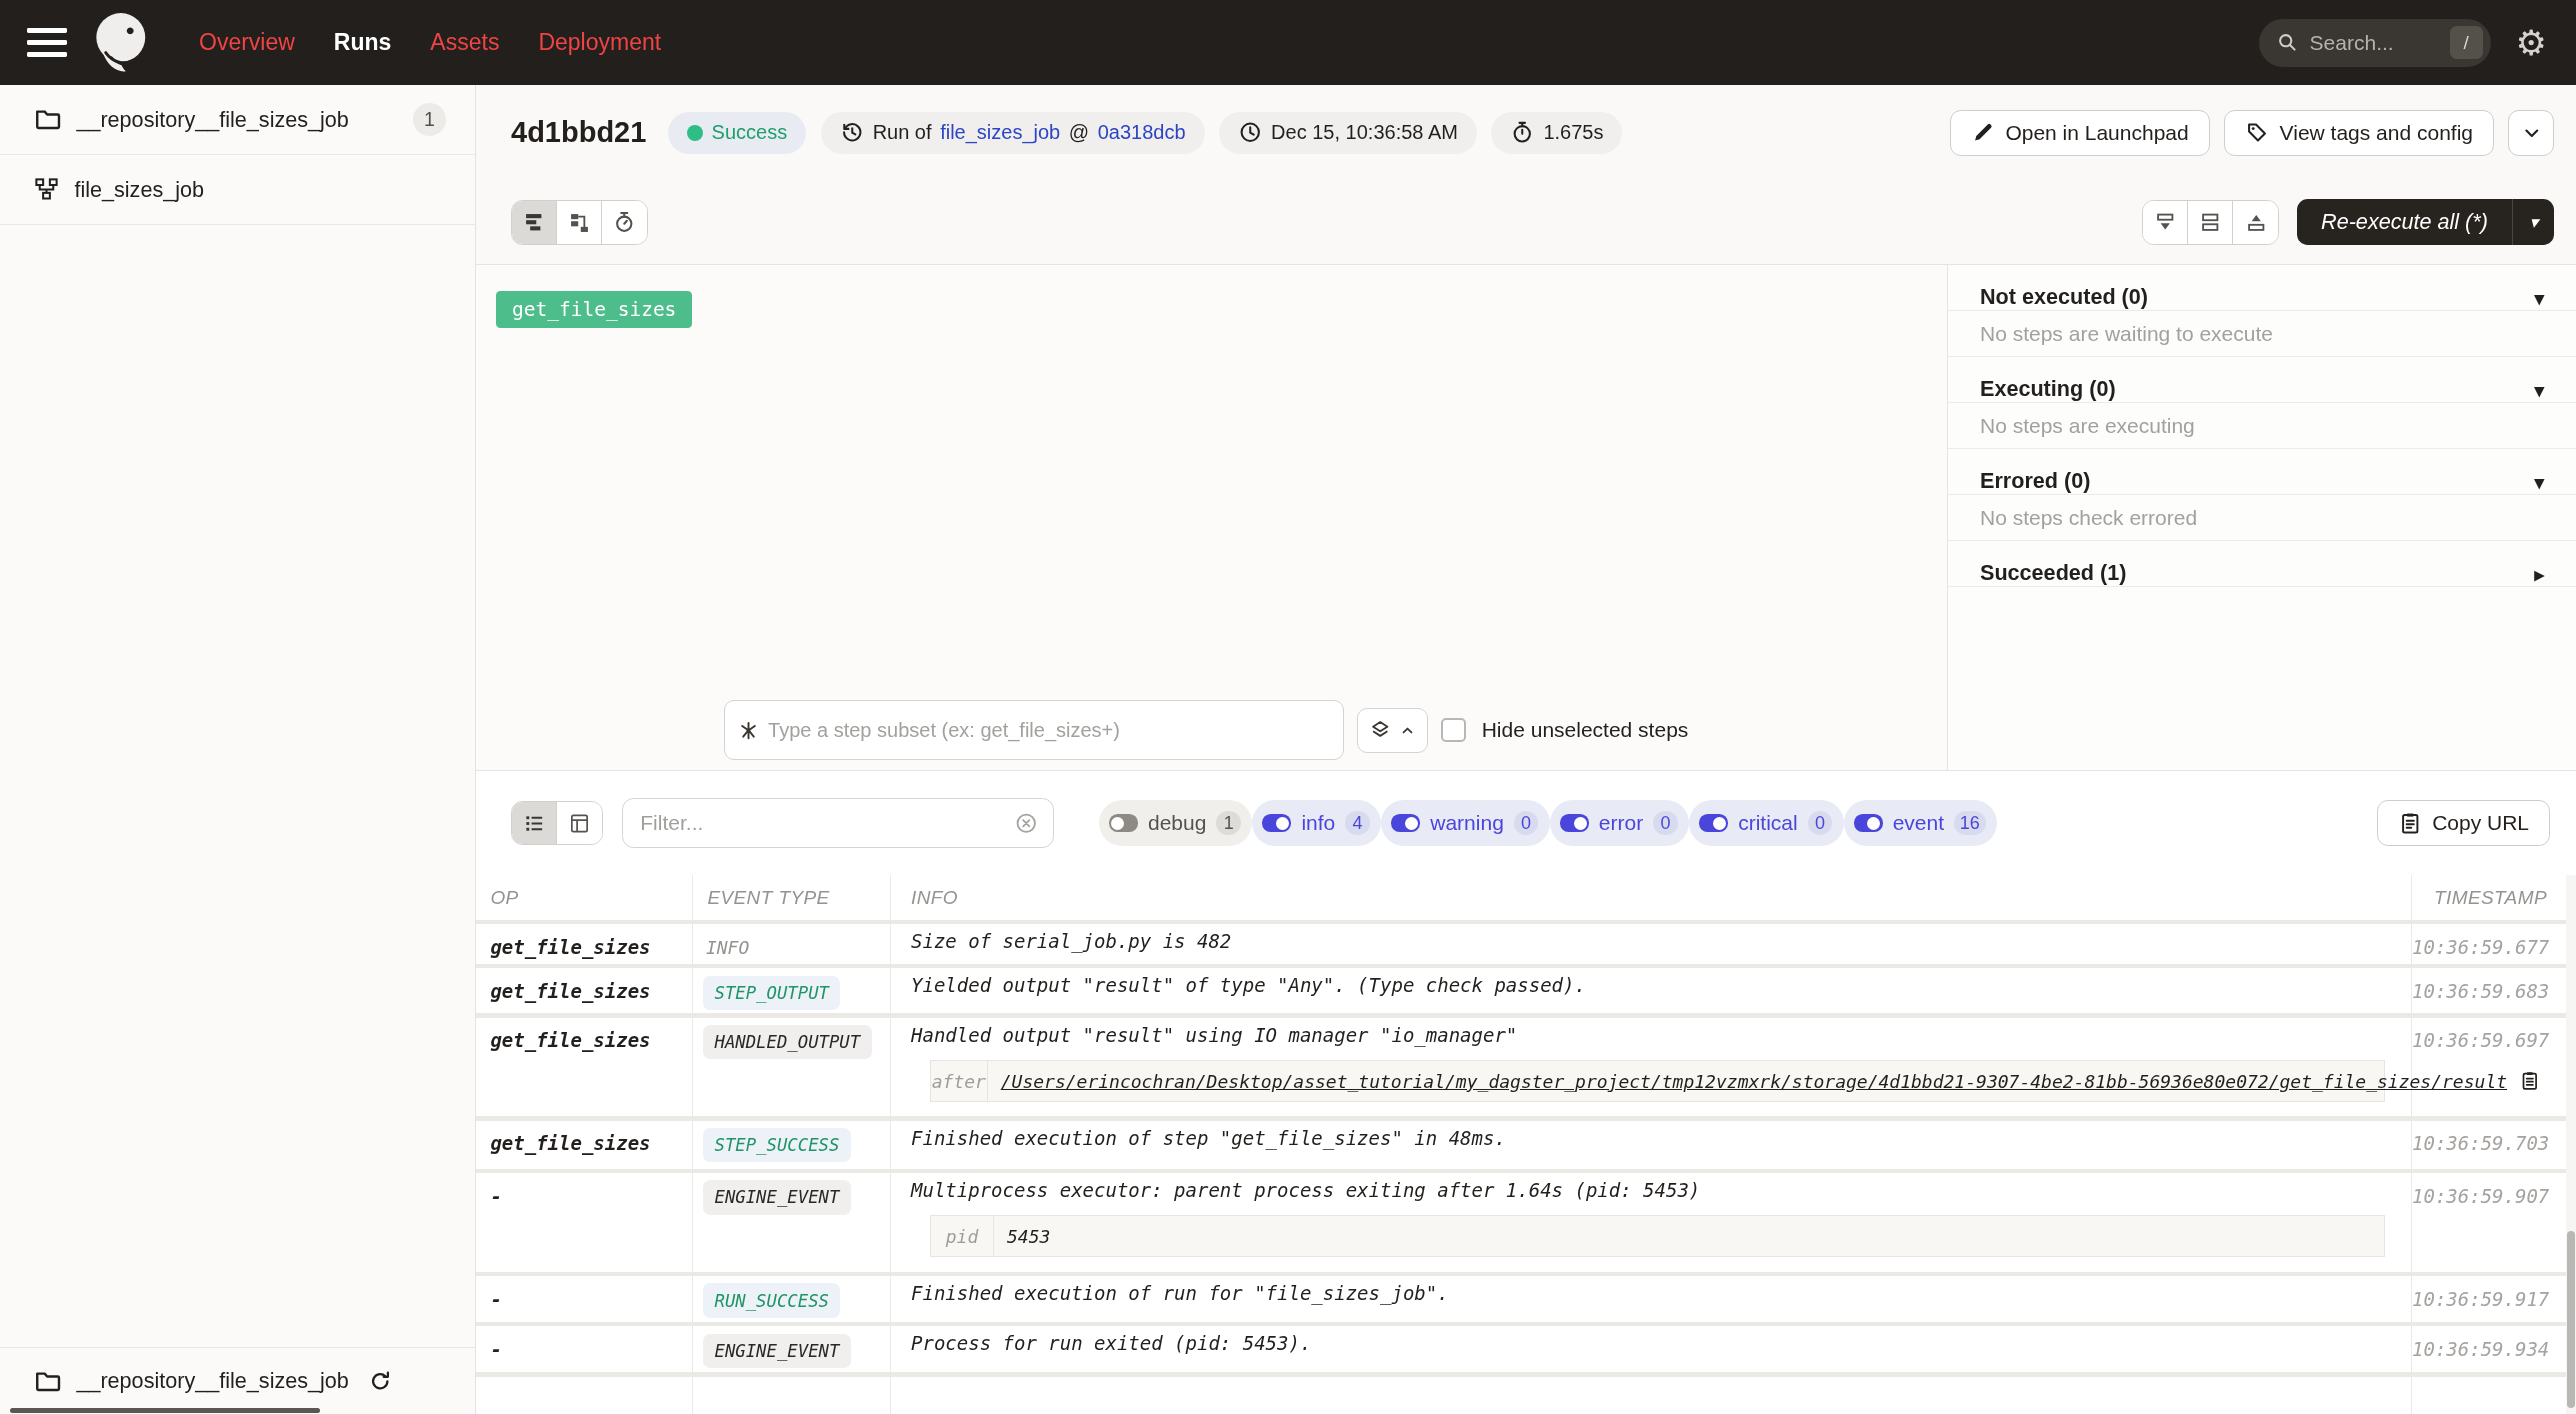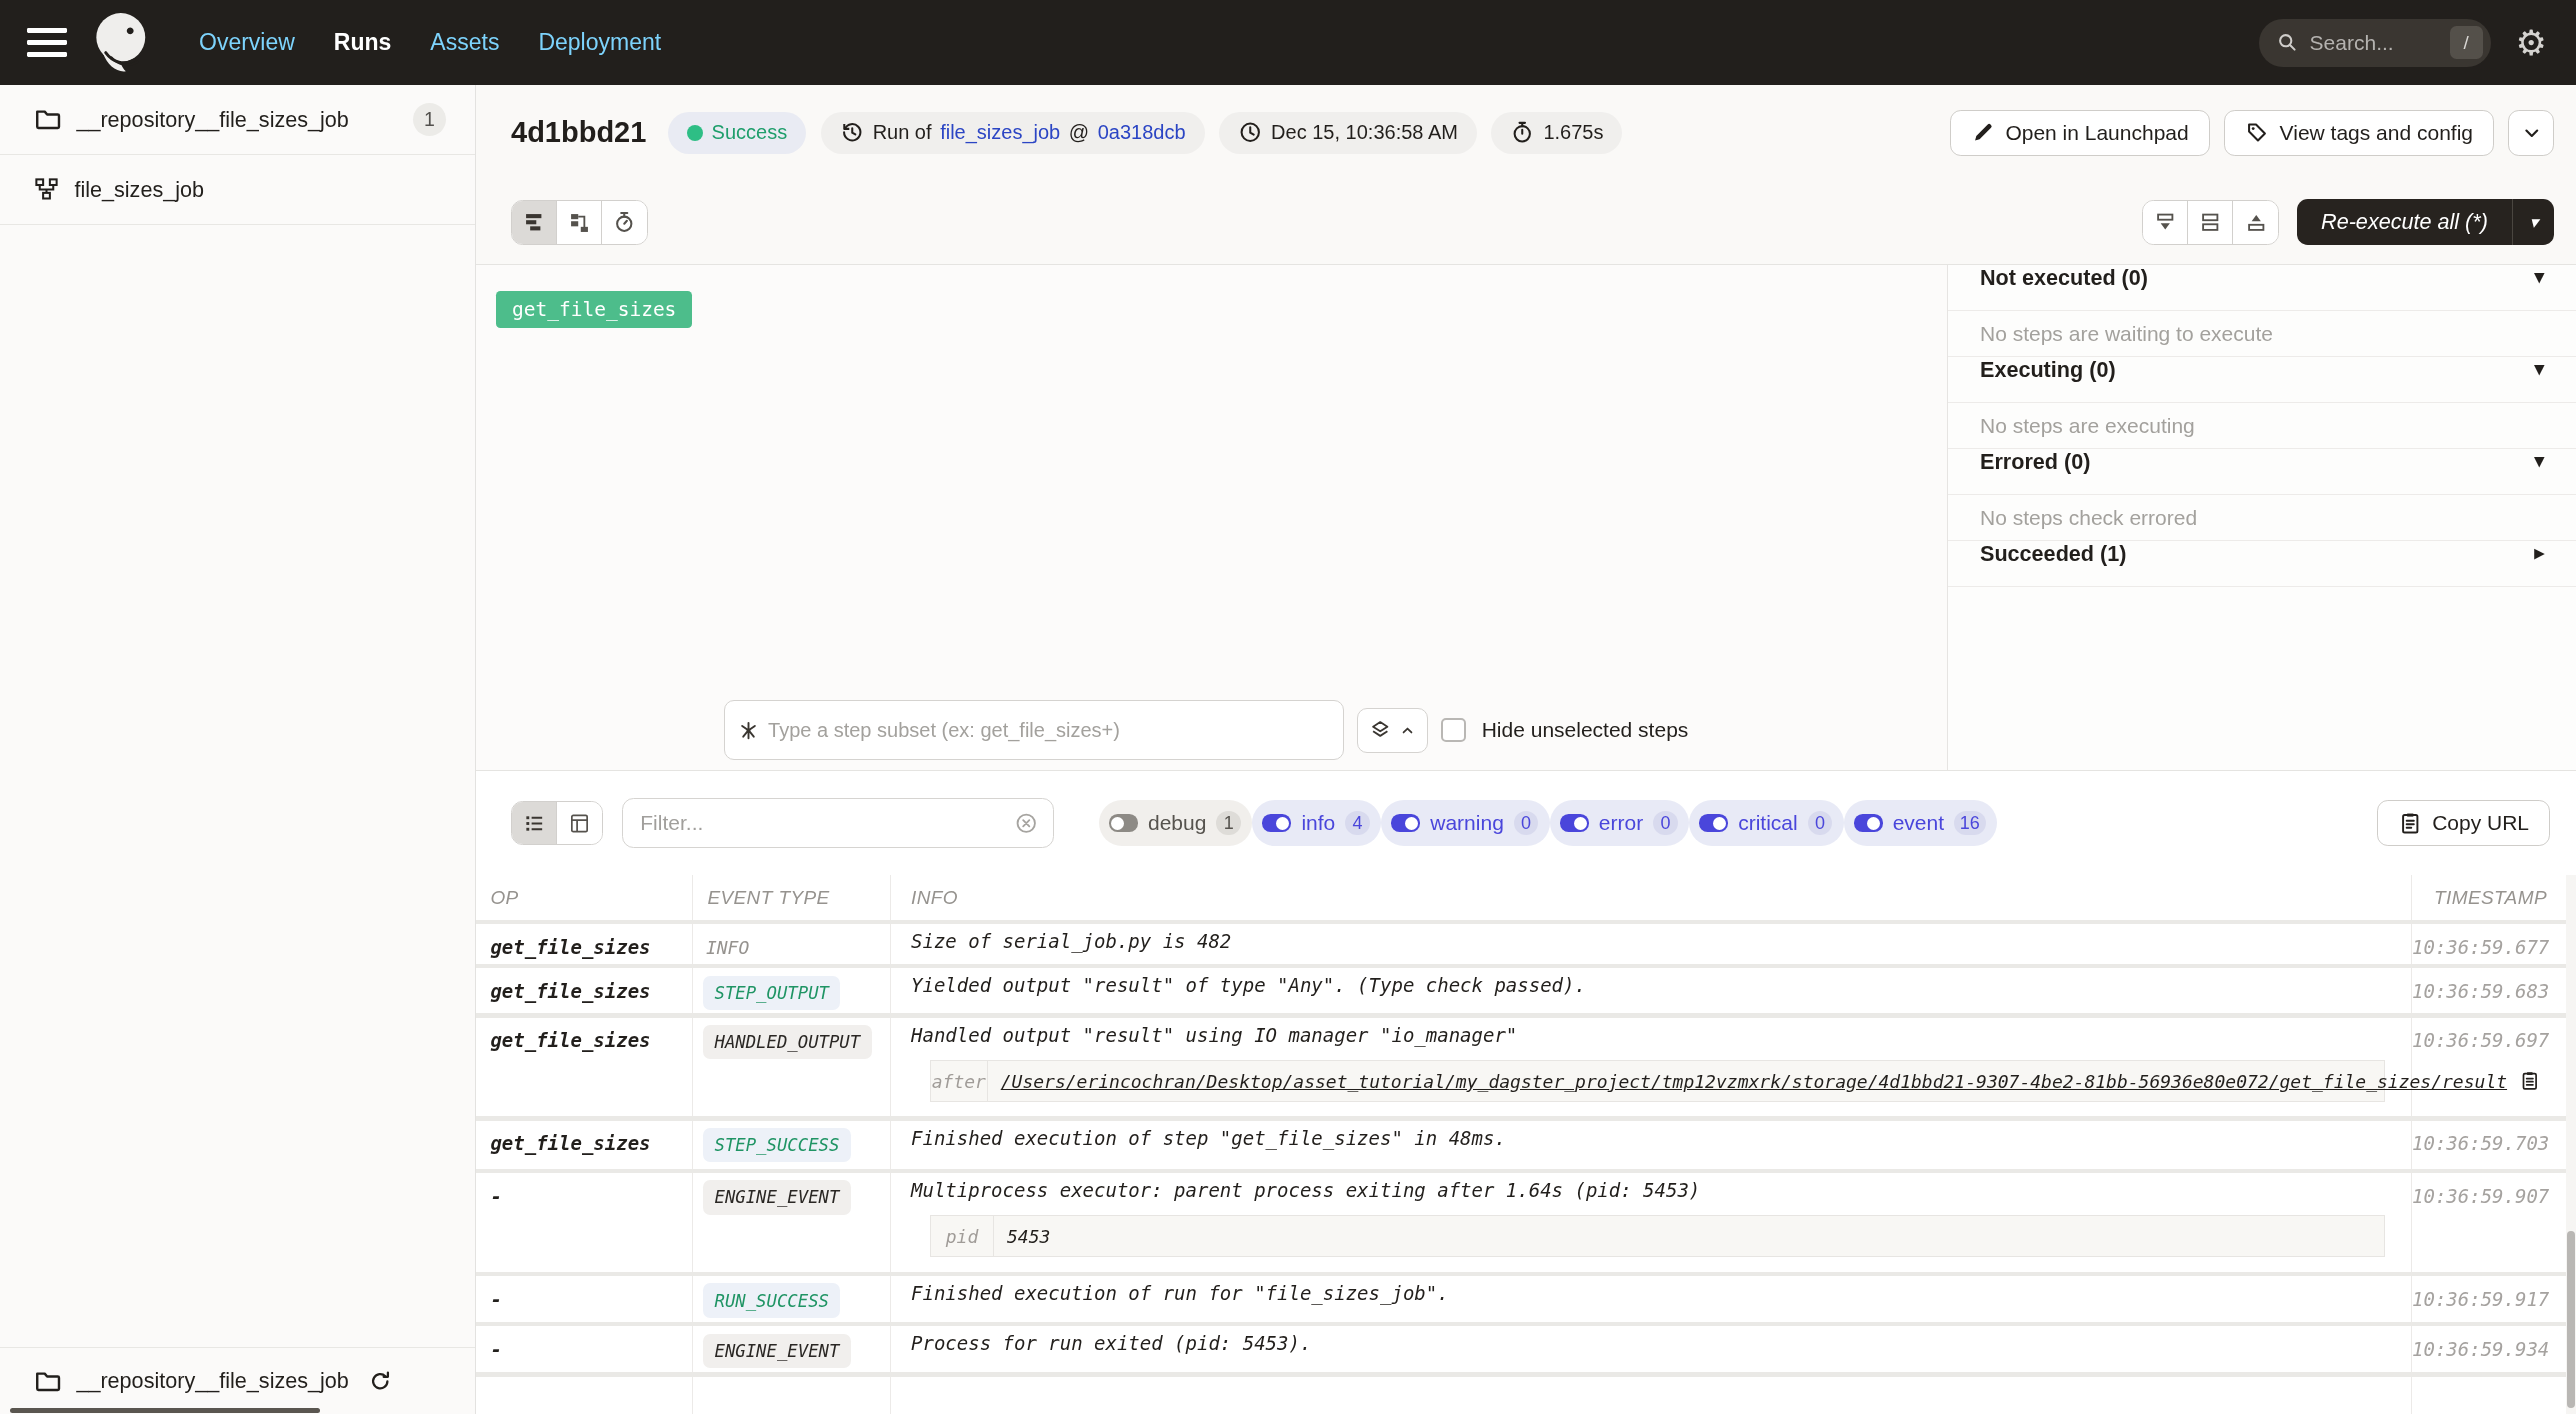--- a/index.html
+++ b/index.html
@@ -6,21 +6,21 @@
   html,body { width:2576px; height:1414px; overflow:hidden; background:#fff;
     font-family:"Liberation Sans", sans-serif; color:#221F1C; }
   .mono { font-family:"DejaVu Sans Mono", monospace; }
 
   
   .topnav { height:85px; background:#221F1C; display:flex; align-items:center; }
   .hamburger { width:40px; height:30px; margin:0 20px 0 27px; display:flex; flex-direction:column; justify-content:space-between; cursor:pointer; }
   .hamburger div { height:5.8px; background:#fff; border-radius:1.4px; }
   .logo { width:69px; height:69px; margin-right:43px; }
   .navlinks { display:flex; gap:39px; font-size:23px; }
-  .navlink { color:#7dd3fc; cursor:pointer; }
+  .navlink { color:#ef4444; cursor:pointer; }
   .navlink.active { color:#fff; font-weight:bold; }
   .search { margin-left:auto; width:232px; height:48px; background:#3A3631; border-radius:24px; display:flex; align-items:center; padding:0 8.6px 0 16px; }
   .search input { flex:1; background:transparent; border:none; outline:none; color:#CBC9C6; font-size:21px; font-family:"Liberation Sans",sans-serif; min-width:0; }
   .search input::placeholder { color:#B4B2AF; }
   .kbd { width:33px; height:33px; background:#54504A; border-radius:6.5px; color:#D8D6D3; font-size:19px; display:flex; align-items:center; justify-content:center; }
   .gearbtn { margin:0 29px 0 24.5px; font-size:35px; color:#D5D3D0; line-height:1; cursor:pointer; }
 
   
   .app { display:flex; height:1329px; }
   .sidebar { width:476px; border-right:0.7px solid #E3E2E0; background:#FBFAF9; display:flex; flex-direction:column; }
@@ -59,21 +59,21 @@
   .step-box { position:absolute; left:20px; top:26px; height:37px; background:#4DBD8B; border-radius:4.3px; color:#fff; font-size:19.5px; display:flex; align-items:center; padding:0 16px; cursor:pointer; }
   .subset-row { position:absolute; left:248px; bottom:10px; display:flex; align-items:center; gap:13px; }
   .subset-input { width:620px; height:60px; border:1.4px solid #D5D3D0; border-radius:10px; background:#fff; display:flex; align-items:center; padding:0 11.5px; gap:8.6px; }
   .subset-input input { flex:1; border:none; outline:none; font-size:20px; color:#221F1C; font-family:"Liberation Sans",sans-serif; background:transparent; min-width:0; }
   .subset-input input::placeholder { color:#A3A19D; }
   .layers-btn { height:45px; border:1.4px solid #D5D3D0; border-radius:10px; background:#fff; display:flex; align-items:center; padding:0 10px; gap:5.8px; cursor:pointer; }
   .checkbox { width:24.5px; height:24.5px; border:2.2px solid #B9B7B4; border-radius:5px; background:#fff; cursor:pointer; }
   .hide-label { font-size:21px; margin-left:2.9px; }
 
   .step-panel { width:629px; border-left:0.7px solid #E6E4E2; background:#FDFDFC; }
-  .sp-head { height:46px; display:flex; align-items:flex-start; justify-content:space-between; padding:0 32px; font-size:21.6px; font-weight:bold; border-bottom:0.7px solid #EDEBE9; cursor:pointer; }
+  .sp-head { height:46px; display:flex; align-items:flex-end; justify-content:space-between; padding:0 32px; font-size:21.6px; font-weight:bold; border-bottom:0.7px solid #EDEBE9; cursor:pointer; }
   .sp-msg { height:46px; display:flex; align-items:center; padding:0 32px; font-size:21px; color:#A3A19D; border-bottom:0.7px solid #EDEBE9; }
   .caret-g { font-size:19px; color:#221F1C; }
 
   
   .log-panel { flex:1; display:flex; flex-direction:column; background:#fff; min-height:0; }
   .log-toolbar { height:104px; display:flex; align-items:center; padding:0 26px 0 35px; gap:19px; }
   .seg.small .segbtn { width:45px; height:42px; }
   .filter-box { width:432px; height:50px; border:1.4px solid #D6D4D1; border-radius:11.5px; display:flex; align-items:center; padding:0 14.4px 0 17.3px; background:#fff; }
   .filter-box input { flex:1; border:none; outline:none; font-size:21px; font-family:"Liberation Sans",sans-serif; color:#221F1C; min-width:0; }
   .filter-box input::placeholder { color:#A19F9C; }

